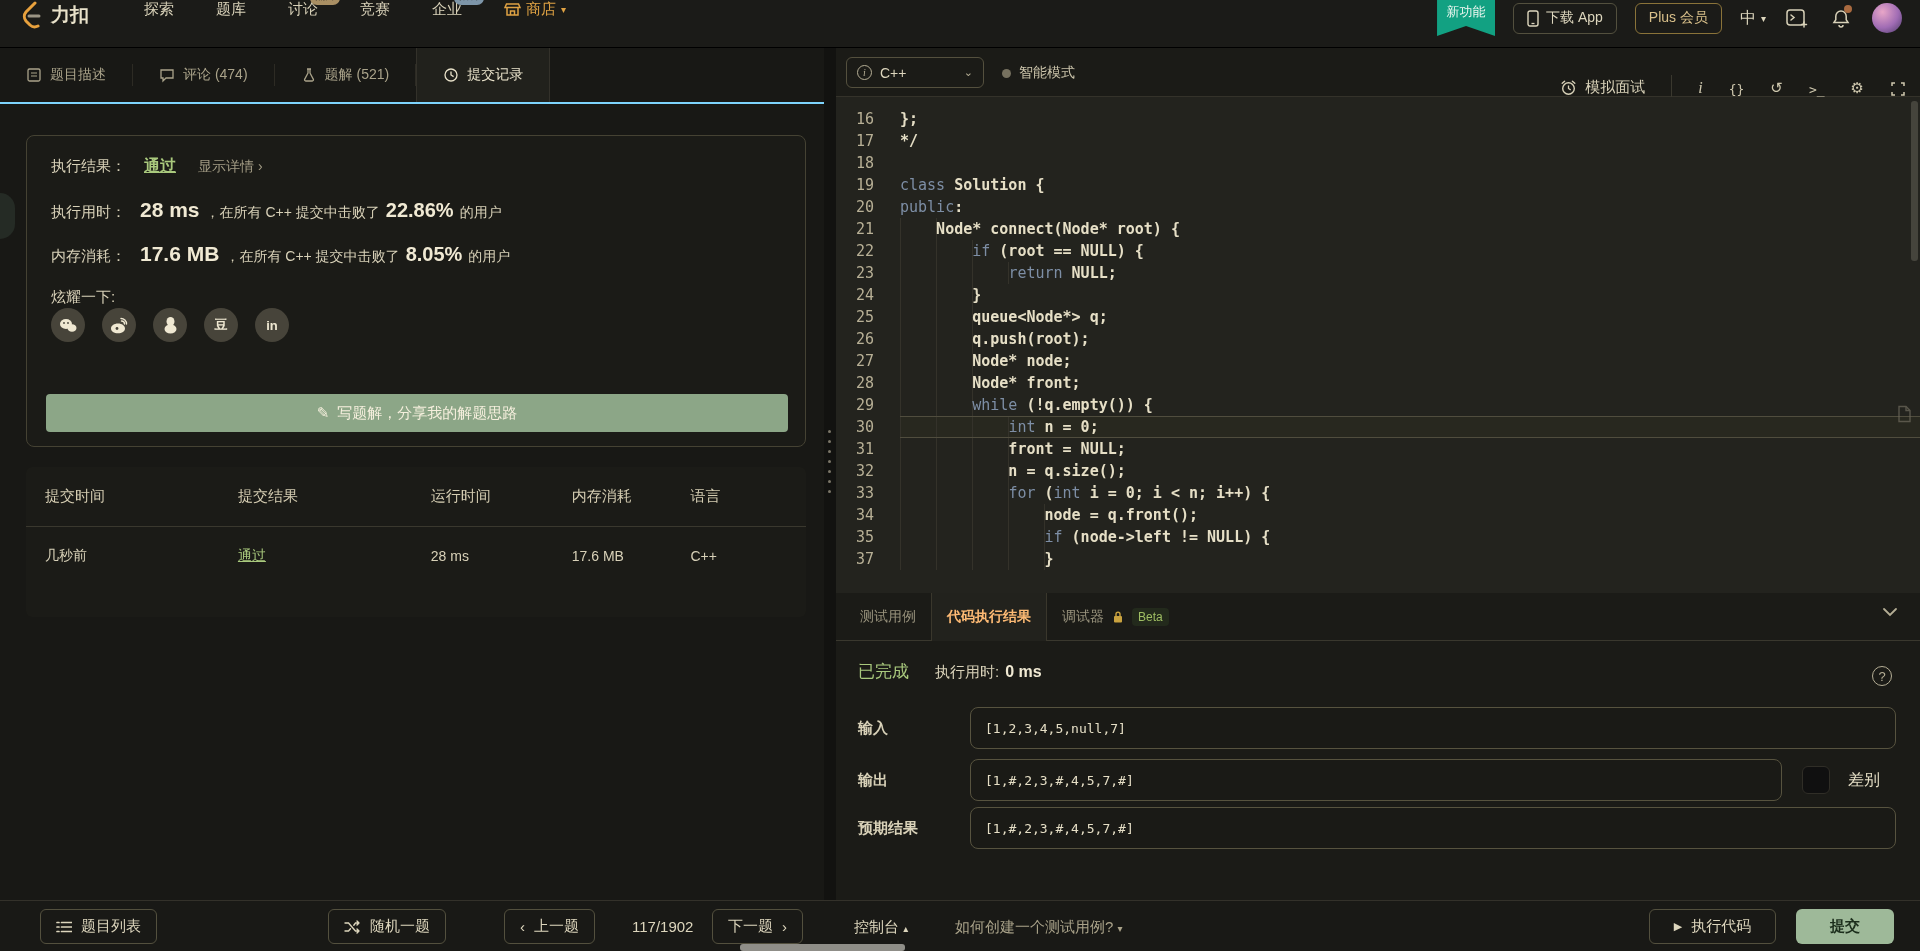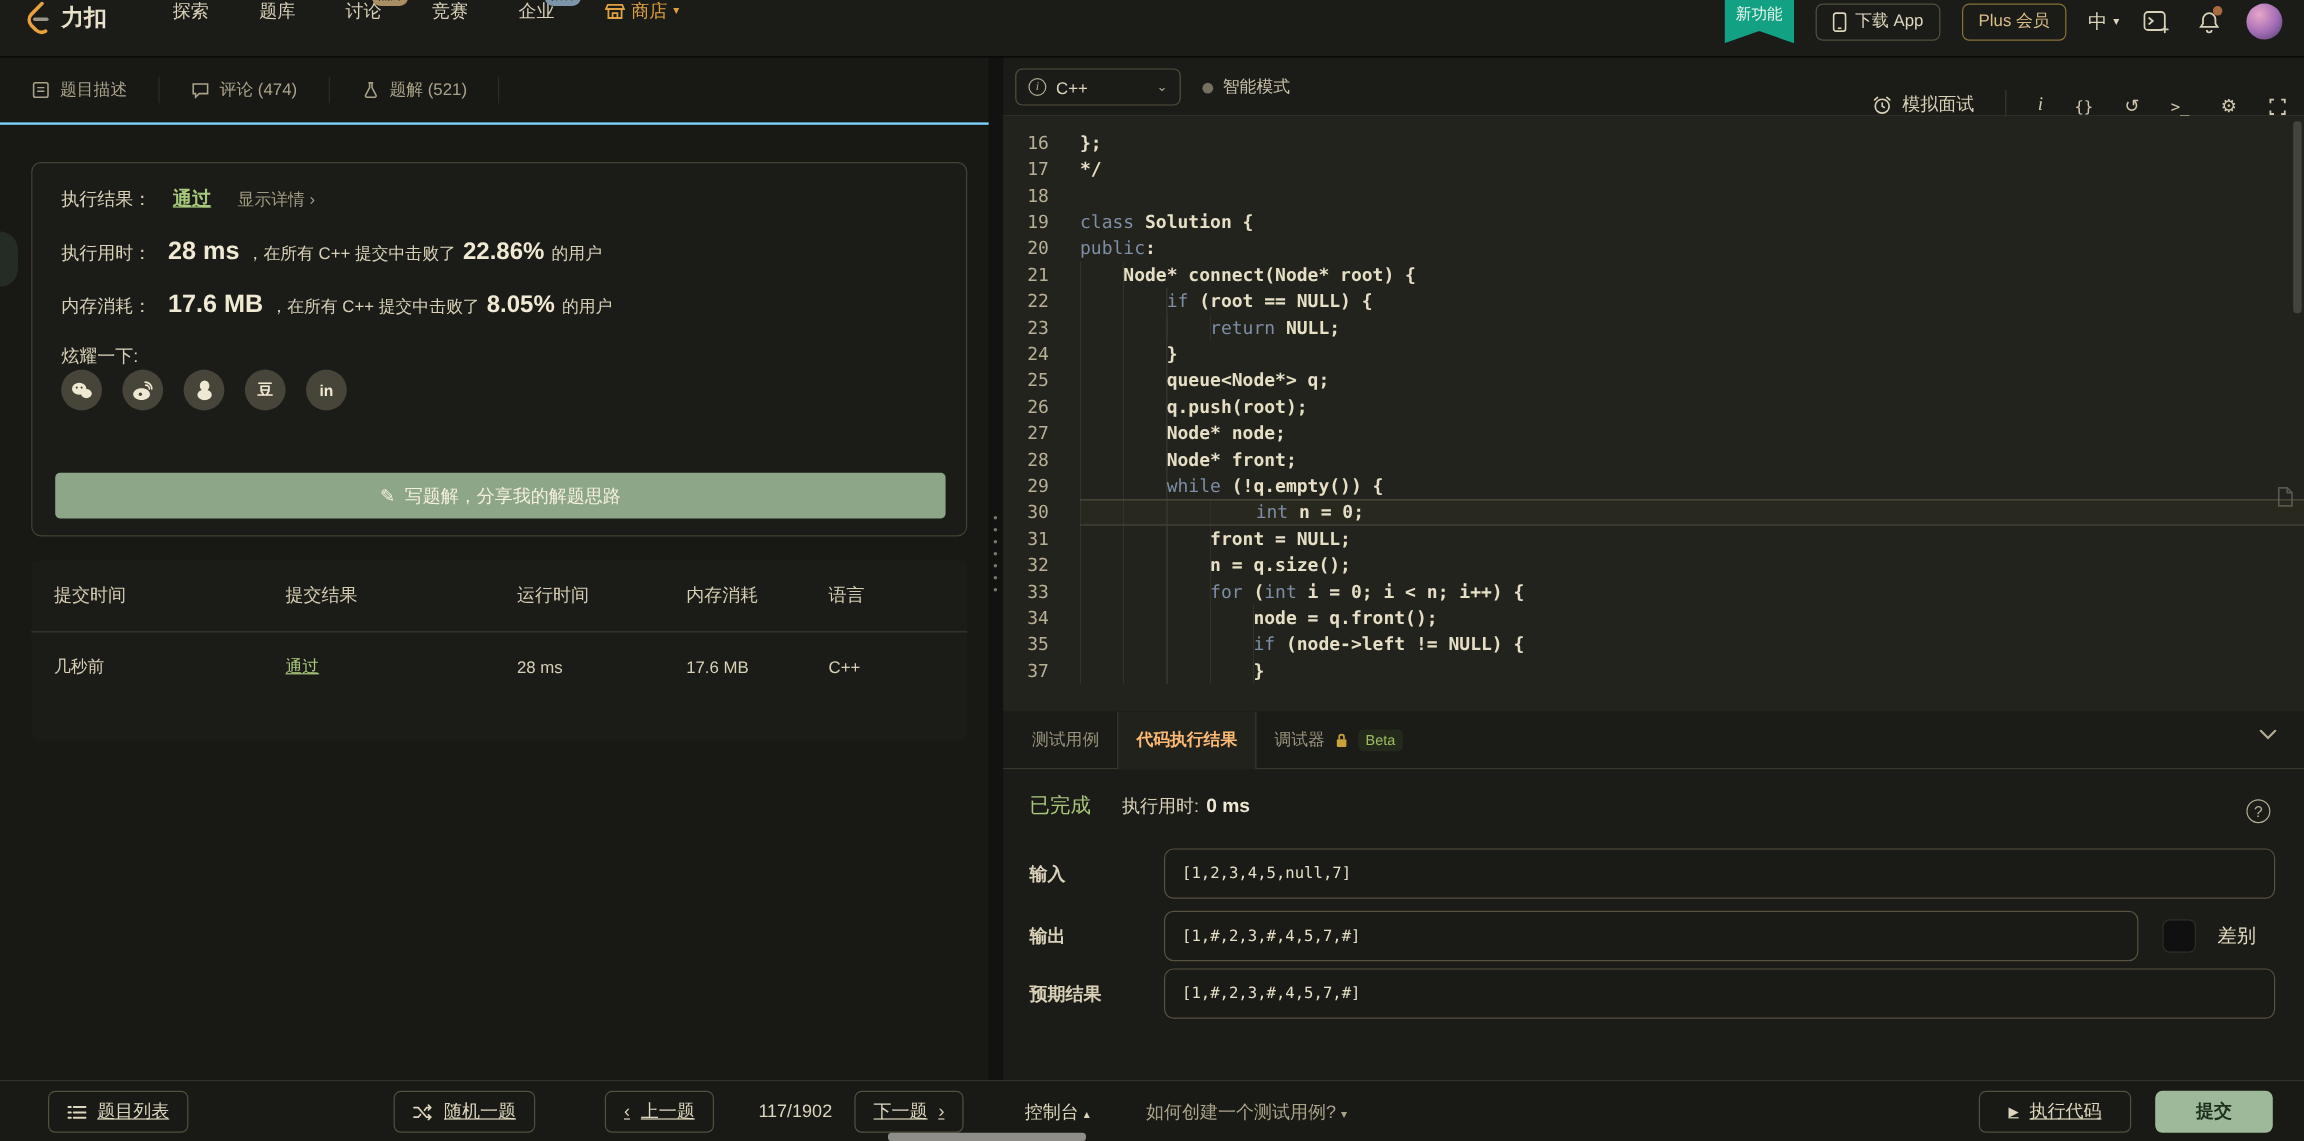--- a/index.html
+++ b/index.html
@@ -125,21 +125,21 @@
   .f-full { width:926px; }
   .f-short { width:812px; }
   .diff-toggle { width:28px; height:28px; margin-left:20px; background:#101010; border:1px solid #302e27;
                  border-radius:6px; cursor:pointer; }
   .diff-label { margin-left:18px; font-size:16px; color:#e6dfc6; cursor:pointer; }
 
   
   .bottom-bar { position:absolute; top:900px; left:0; width:1920px; height:51px; background:#191916;
                 border-top:1px solid #33312a; }
   .bb-btn { position:absolute; top:8px; height:35px; border:1px solid #53503e; border-radius:6px; background:transparent;
-            color:#ddd6bd; font-size:15px; display:flex; align-items:center; gap:9px; padding:0 15px; cursor:pointer;text-decoration:underline; }
+            color:#ddd6bd; font-size:15px; display:flex; align-items:center; gap:9px; padding:0 15px; cursor:pointer; }
   .bb-text { position:absolute; top:17px; font-size:15px; color:#ddd6bd; }
   .bb-dim { color:#aaa38a; cursor:pointer; }
   .run-btn { left:1649px; width:127px; justify-content:center; }
   .submit-btn { position:absolute; top:8px; left:1796px; width:98px; height:35px; background:#9eb999; border:none;
                 border-radius:6px; color:#1c2e1c; font-size:15px; font-weight:bold; cursor:pointer; }
   .taskbar-peek { position:absolute; top:944px; left:740px; width:165px; height:7px; background:#8f8e88; border-radius:3px; }
 
   svg { display:block; }
 </style>
 </head>
@@ -228,20 +228,29 @@
     <div class="tab-sep"></div>
     <div class="tab">
       <span>
           <svg width="16" height="16" viewBox="0 0 16 16">
             <path d="M6 2 h4 M7 2 v4 L3.6 12.4 A1.2 1.2 0 0 0 4.7 14 h6.6 a1.2 1.2 0 0 0 1.1-1.6 L9 6 V2" fill="none" stroke="#aaa38a" stroke-width="1.3" stroke-linejoin="round"></path>
           </svg>
         </span>
       <span>题解 (521)</span>
     </div>
     <div class="tab-sep"></div>
+    <div class="tab active">
+      <span>
+          <svg width="16" height="16" viewBox="0 0 16 16">
+            <circle cx="8" cy="8" r="6" fill="none" stroke="#e9e2ca" stroke-width="1.3"></circle>
+            <path d="M8 4.5 V8 l2.6 1.6" fill="none" stroke="#e9e2ca" stroke-width="1.3"></path>
+          </svg>
+        </span>
+      <span>提交记录</span>
+    </div>
   </div>
 
   <main class="left-panel">
     <div class="drawer-handle"></div>
 
     <section class="result-card">
       <div class="rc-row" style="top:20px;">
         <span>执行结果：</span>
         <span class="rc-status">通过</span>
         <span class="rc-detail">显示详情 ›</span>
@@ -371,21 +380,21 @@
           <div class="code-line"><div class="ln">20</div><div class="cc"><span class="k">public</span><span>:</span></div></div>
           <div class="code-line"><div class="ln">21</div><div class="cc" style="background-image: repeating-linear-gradient(90deg, rgb(52, 50, 42) 0px, rgb(52, 50, 42) 1px, transparent 1px, transparent 36px); background-repeat: no-repeat; background-size: 37px 100%;"><span>    Node* connect(Node* root) {</span></div></div>
           <div class="code-line"><div class="ln">22</div><div class="cc" style="background-image: repeating-linear-gradient(90deg, rgb(52, 50, 42) 0px, rgb(52, 50, 42) 1px, transparent 1px, transparent 36px); background-repeat: no-repeat; background-size: 73px 100%;"><span>        </span><span class="k">if</span><span> (root == NULL) {</span></div></div>
           <div class="code-line"><div class="ln">23</div><div class="cc" style="background-image: repeating-linear-gradient(90deg, rgb(52, 50, 42) 0px, rgb(52, 50, 42) 1px, transparent 1px, transparent 36px); background-repeat: no-repeat; background-size: 109px 100%;"><span>            </span><span class="k">return</span><span> NULL;</span></div></div>
           <div class="code-line"><div class="ln">24</div><div class="cc" style="background-image: repeating-linear-gradient(90deg, rgb(52, 50, 42) 0px, rgb(52, 50, 42) 1px, transparent 1px, transparent 36px); background-repeat: no-repeat; background-size: 73px 100%;"><span>        }</span></div></div>
           <div class="code-line"><div class="ln">25</div><div class="cc" style="background-image: repeating-linear-gradient(90deg, rgb(52, 50, 42) 0px, rgb(52, 50, 42) 1px, transparent 1px, transparent 36px); background-repeat: no-repeat; background-size: 73px 100%;"><span>        queue&lt;Node*&gt; q;</span></div></div>
           <div class="code-line"><div class="ln">26</div><div class="cc" style="background-image: repeating-linear-gradient(90deg, rgb(52, 50, 42) 0px, rgb(52, 50, 42) 1px, transparent 1px, transparent 36px); background-repeat: no-repeat; background-size: 73px 100%;"><span>        q.push(root);</span></div></div>
           <div class="code-line"><div class="ln">27</div><div class="cc" style="background-image: repeating-linear-gradient(90deg, rgb(52, 50, 42) 0px, rgb(52, 50, 42) 1px, transparent 1px, transparent 36px); background-repeat: no-repeat; background-size: 73px 100%;"><span>        Node* node;</span></div></div>
           <div class="code-line"><div class="ln">28</div><div class="cc" style="background-image: repeating-linear-gradient(90deg, rgb(52, 50, 42) 0px, rgb(52, 50, 42) 1px, transparent 1px, transparent 36px); background-repeat: no-repeat; background-size: 73px 100%;"><span>        Node* front;</span></div></div>
           <div class="code-line"><div class="ln">29</div><div class="cc" style="background-image: repeating-linear-gradient(90deg, rgb(52, 50, 42) 0px, rgb(52, 50, 42) 1px, transparent 1px, transparent 36px); background-repeat: no-repeat; background-size: 73px 100%;"><span>        </span><span class="k">while</span><span> (!q.empty()) {</span></div></div>
-          <div class="code-line"><div class="ln">30</div><div class="cc cur" style="background-image: repeating-linear-gradient(90deg, rgb(52, 50, 42) 0px, rgb(52, 50, 42) 1px, transparent 1px, transparent 36px); background-repeat: no-repeat; background-size: 109px 100%; padding-left: 38px;"><span>            </span><span class="k">int</span><span> n = 0;</span></div></div>
+          <div class="code-line"><div class="ln">30</div><div class="cc cur" style="background-image: repeating-linear-gradient(90deg, rgb(52, 50, 42) 0px, rgb(52, 50, 42) 1px, transparent 1px, transparent 36px); background-repeat: no-repeat; background-size: 109px 100%;"><span>            </span><span class="k">int</span><span> n = 0;</span></div></div>
           <div class="code-line"><div class="ln">31</div><div class="cc" style="background-image: repeating-linear-gradient(90deg, rgb(52, 50, 42) 0px, rgb(52, 50, 42) 1px, transparent 1px, transparent 36px); background-repeat: no-repeat; background-size: 109px 100%;"><span>            front = NULL;</span></div></div>
           <div class="code-line"><div class="ln">32</div><div class="cc" style="background-image: repeating-linear-gradient(90deg, rgb(52, 50, 42) 0px, rgb(52, 50, 42) 1px, transparent 1px, transparent 36px); background-repeat: no-repeat; background-size: 109px 100%;"><span>            n = q.size();</span></div></div>
           <div class="code-line"><div class="ln">33</div><div class="cc" style="background-image: repeating-linear-gradient(90deg, rgb(52, 50, 42) 0px, rgb(52, 50, 42) 1px, transparent 1px, transparent 36px); background-repeat: no-repeat; background-size: 109px 100%;"><span>            </span><span class="k">for</span><span> (</span><span class="k">int</span><span> i = 0; i &lt; n; i++) {</span></div></div>
           <div class="code-line"><div class="ln">34</div><div class="cc" style="background-image: repeating-linear-gradient(90deg, rgb(52, 50, 42) 0px, rgb(52, 50, 42) 1px, transparent 1px, transparent 36px); background-repeat: no-repeat; background-size: 145px 100%;"><span>                node = q.front();</span></div></div>
           <div class="code-line"><div class="ln">35</div><div class="cc" style="background-image: repeating-linear-gradient(90deg, rgb(52, 50, 42) 0px, rgb(52, 50, 42) 1px, transparent 1px, transparent 36px); background-repeat: no-repeat; background-size: 145px 100%;"><span>                </span><span class="k">if</span><span> (node-&gt;left != NULL) {</span></div></div>
           <div class="code-line"><div class="ln">37</div><div class="cc" style="background-image: repeating-linear-gradient(90deg, rgb(52, 50, 42) 0px, rgb(52, 50, 42) 1px, transparent 1px, transparent 36px); background-repeat: no-repeat; background-size: 145px 100%;"><span>                }</span></div></div>
         </div>
       <div class="ed-scrollbar"></div>
       <div class="page-widget">
         <svg width="16" height="18" viewBox="0 0 16 18">

